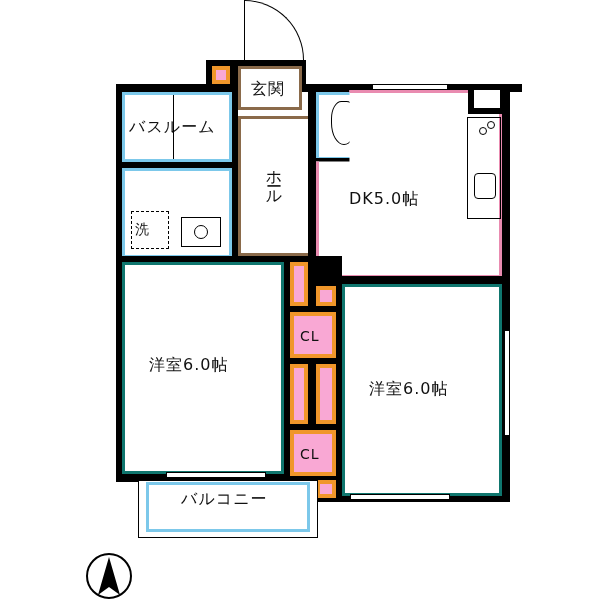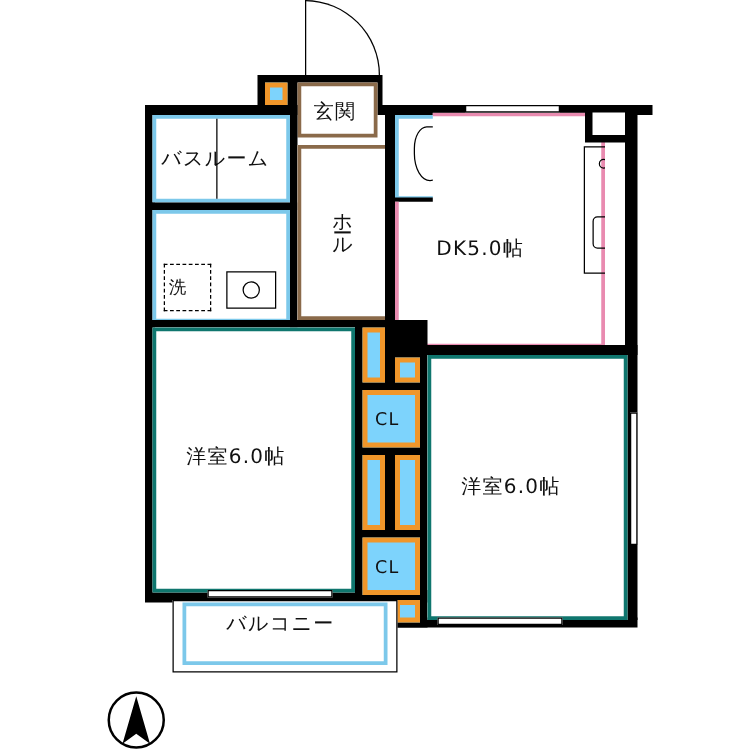--- a/index.html
+++ b/index.html
@@ -5,21 +5,21 @@
   html,body{margin:0;padding:0;background:#fff;}
   body{width:600px;height:600px;position:relative;overflow:hidden;font-family:"DejaVu Sans","Liberation Sans",sans-serif;}
   .abs{position:absolute;box-sizing:border-box;}
   .wall{background:#000;}
   .label{position:absolute;font-size:16px;color:#111;white-space:nowrap;letter-spacing:1px;}
   .room{position:absolute;box-sizing:border-box;background:#fff;text-align:right;}
   .blue{border:3px solid #7cc8ea;}
   .brown{border:3px solid #8a6a4a;}
   .pink{border:3px solid #e98bb0;}
   .green{border:3px solid #0f766e;}
-  .orange{border:4px solid #f0962a;background:#7dd3fc;}
+  .orange{border:4px solid #f0962a;background:#f9a8d4;}
   .window{position:absolute;background:#fff;border:1px solid #000;box-sizing:border-box;}
 </style>
 </head>
 <body>
 
 <div class="abs wall" style="left:116px;top:84px;width:406px;height:8px;"></div>
 <div class="abs wall" style="left:206px;top:60px;width:100px;height:28px;"></div>
 <div class="abs wall" style="left:116px;top:84px;width:8px;height:396px;"></div>
 <div class="abs wall" style="left:500px;top:84px;width:10px;height:412px;"></div>
 <div class="abs wall" style="left:116px;top:472px;width:240px;height:10px;"></div>
@@ -50,21 +50,21 @@
 <div class="room brown" style="left:238px;top:116px;width:76px;height:140px;">
   <span class="label" style="left:22px;top:40px;writing-mode:vertical-rl;">ホール</span>
 </div>
 
 <div class="room blue" style="left:316px;top:92px;width:54px;height:68px;">
   <div class="abs" style="left:12px;top:6px;width:26px;height:44px;border:1px solid #000;border-radius:40% 40% 50% 50%;"></div>
 </div>
 <div class="abs wall" style="left:308px;top:84px;width:8px;height:178px;"></div>
 <div class="abs wall" style="left:308px;top:158px;width:62px;height:6px;"></div>
 
-<div class="room pink" style="left:316px;top:90px;width:168px;height:188px;border-top:3px solid #e98bb0;clip-path:polygon(18% 0,100% 0,100% 100%,0 100%,0 38%,18% 38%);padding-left:12px;">
+<div class="room pink" style="left:316px;top:90px;width:186px;height:188px;border-top:3px solid #e98bb0;clip-path:polygon(18% 0,100% 0,100% 100%,0 100%,0 38%,18% 38%);padding-left:12px;">
   <span class="label" style="left:30px;top:96px;">DK5.0帖</span>
   <div class="abs" style="left:148px;top:24px;width:34px;height:102px;border:1px solid #000;"></div>
   <div class="abs" style="left:160px;top:34px;width:8px;height:8px;border:1px solid #000;border-radius:50%;"></div>
   <div class="abs" style="left:168px;top:28px;width:8px;height:8px;border:1px solid #000;border-radius:50%;"></div>
   <div class="abs" style="left:155px;top:80px;width:22px;height:26px;border:1px solid #000;border-radius:4px;"></div>
 </div>
 <div class="abs wall" style="left:468px;top:84px;width:40px;height:30px;"></div>
 <div class="abs" style="left:474px;top:90px;width:26px;height:18px;background:#fff;"></div>
 <div class="window" style="left:372px;top:84px;width:76px;height:6px;"></div>
 <div class="abs wall" style="left:316px;top:276px;width:194px;height:8px;"></div>

